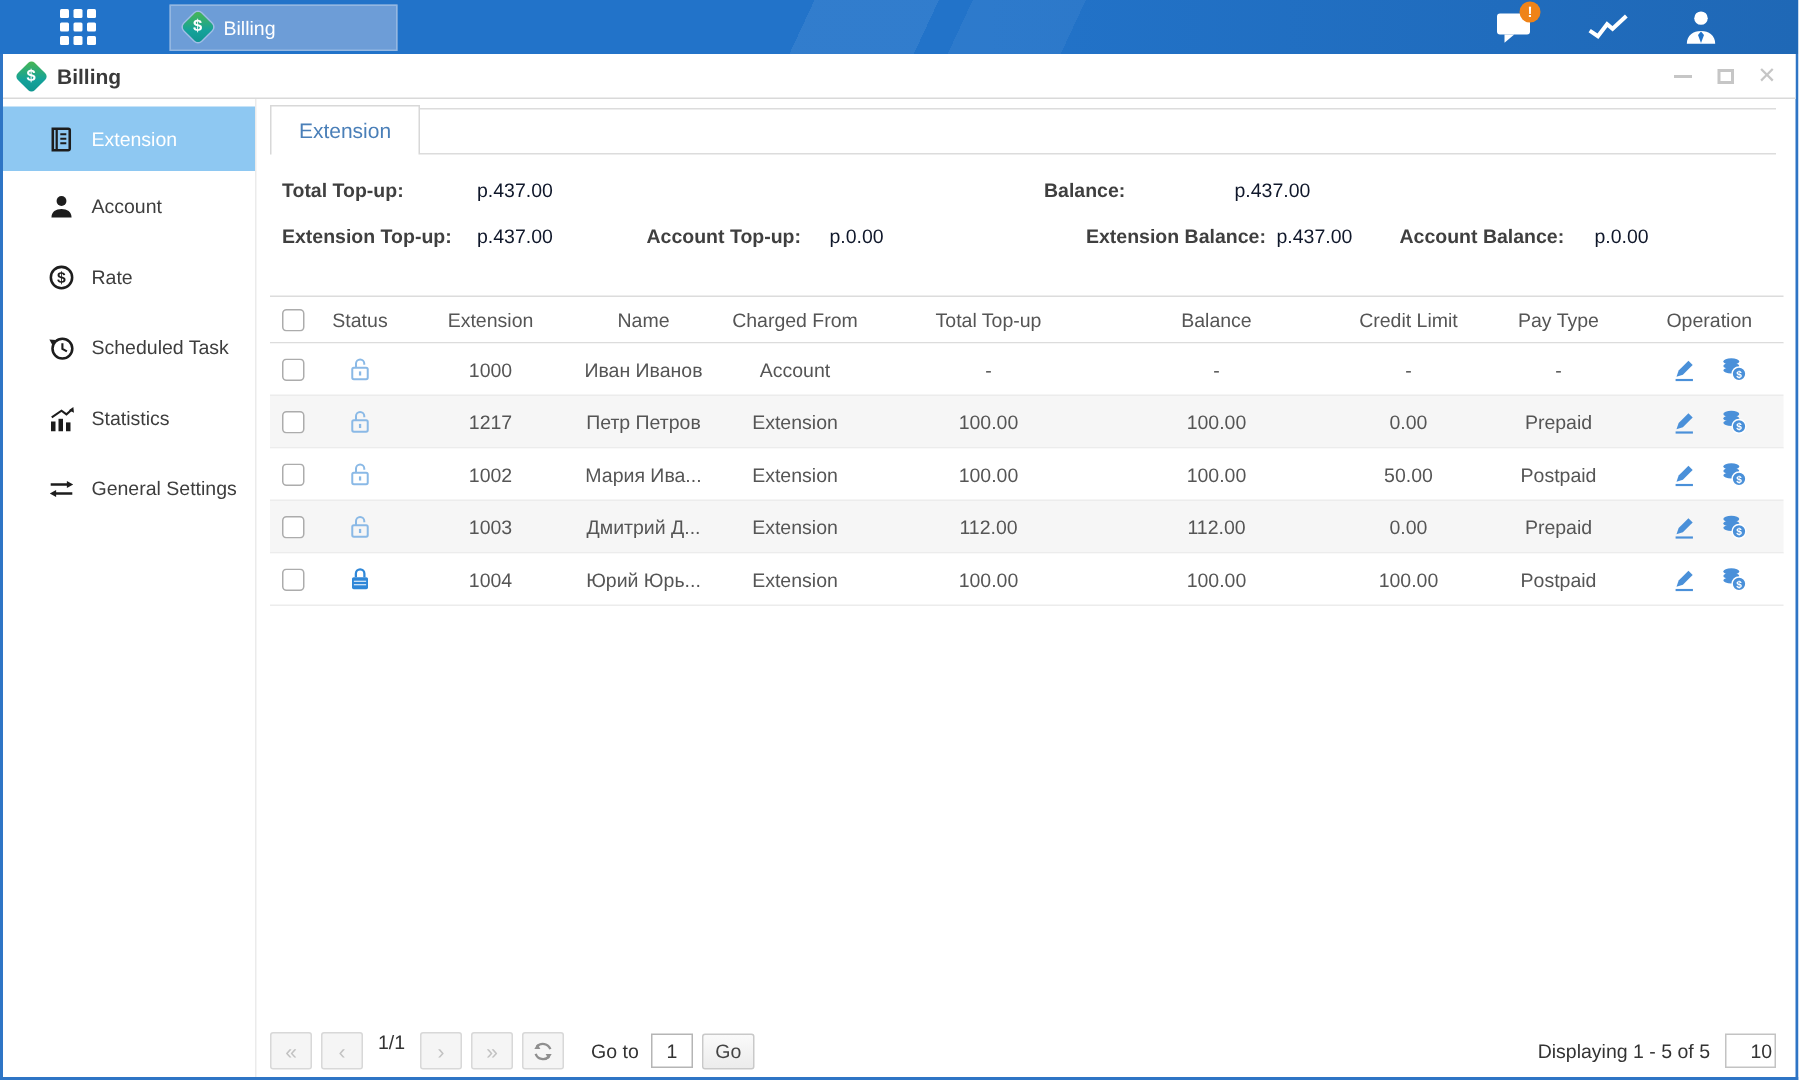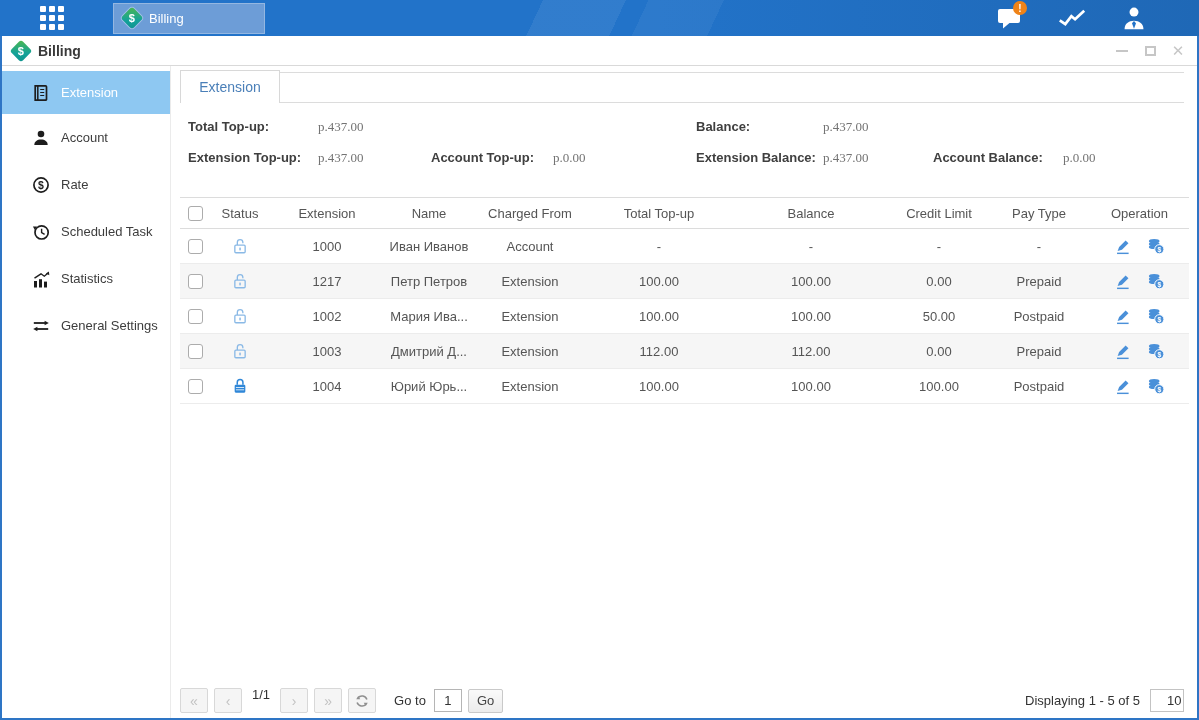--- a/index.html
+++ b/index.html
@@ -63,26 +63,26 @@
   .tabbar::after { content:""; position:absolute; left:109px; right:13px; top:2px; bottom:0;
     border-top:1px solid #dcdcdc; border-bottom:1px solid #dcdcdc; }
   .tab-active { position:absolute; left:9px; top:0; width:100px; height:33px; background:#fff;
     border:1px solid #d8d8d8; border-bottom:none; z-index:2;
     display:flex; align-items:center; justify-content:center;
     color:#4a7fb8; font-size:14px; cursor:pointer; }
 
   .stats { position:relative; height:72px; flex:0 0 auto; font-size:13px; }
   .pair { position:absolute; white-space:nowrap; }
   .pair b { color:#3f3f3f; display:inline-block; }
-  .pair span { color:#737373;font-family:Liberation Serif, serif; }
+  .pair span { color:#0f172a; }
   .p1 { left:17px; top:16px; }   .p1 b { min-width:130px; }
   .p2 { left:525px; top:16px; }  .p2 b { min-width:127px; }
   .p3 { left:17px; top:47px; }   .p3 b { min-width:130px; }
   .p4 { left:260px; top:47px; }  .p4 b { min-width:122px; }
-  .p5 { left:525px; top:47px; }  .p5 b { min-width:127px; }
+  .p5 { left:525px; top:47px; }  .p5 b { min-width:127px;margin-left:28px; }
   .p6 { left:762px; top:47px; }  .p6 b { min-width:130px; }
 
   .actions { margin:20px 0 0 17px; display:flex; gap:9px; flex:0 0 auto; }
   .btn-blue { background:#4193d6; color:#fff; border:none; border-radius:3px; height:28px;
     padding:0 13px; font-size:13px; font-family:inherit; cursor:pointer; }
 
   
   .table { margin:22px 0 0 9px; width:1009px; flex:0 0 auto; font-size:13px; color:#555; }
   .thead { display:flex; align-items:center; height:32px;
     border-top:1px solid #dcdcdc; border-bottom:1px solid #dcdcdc; color:#555; }

